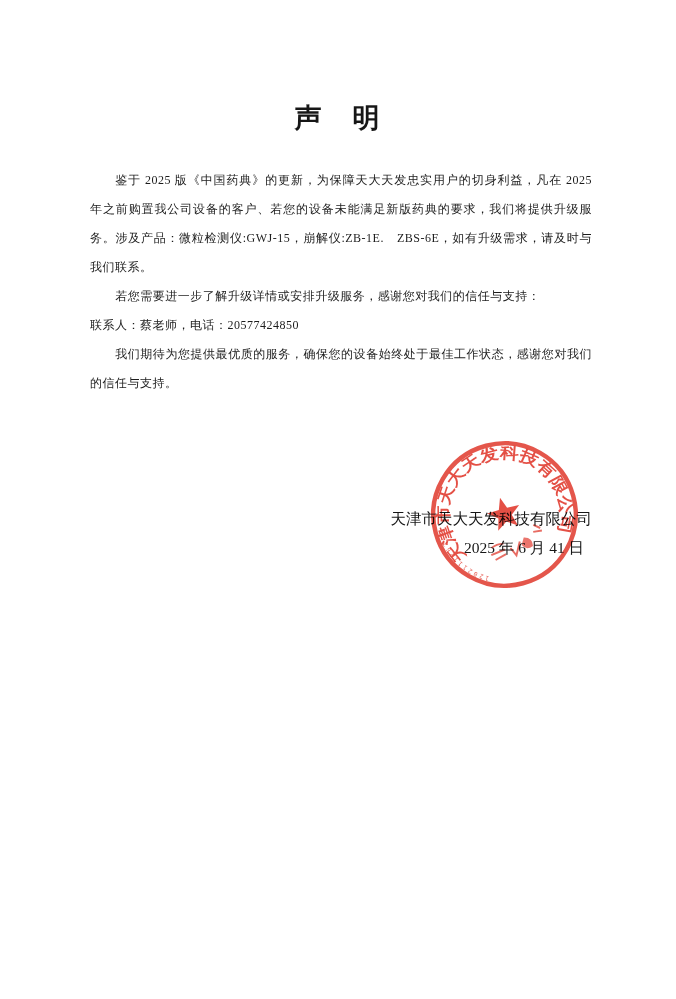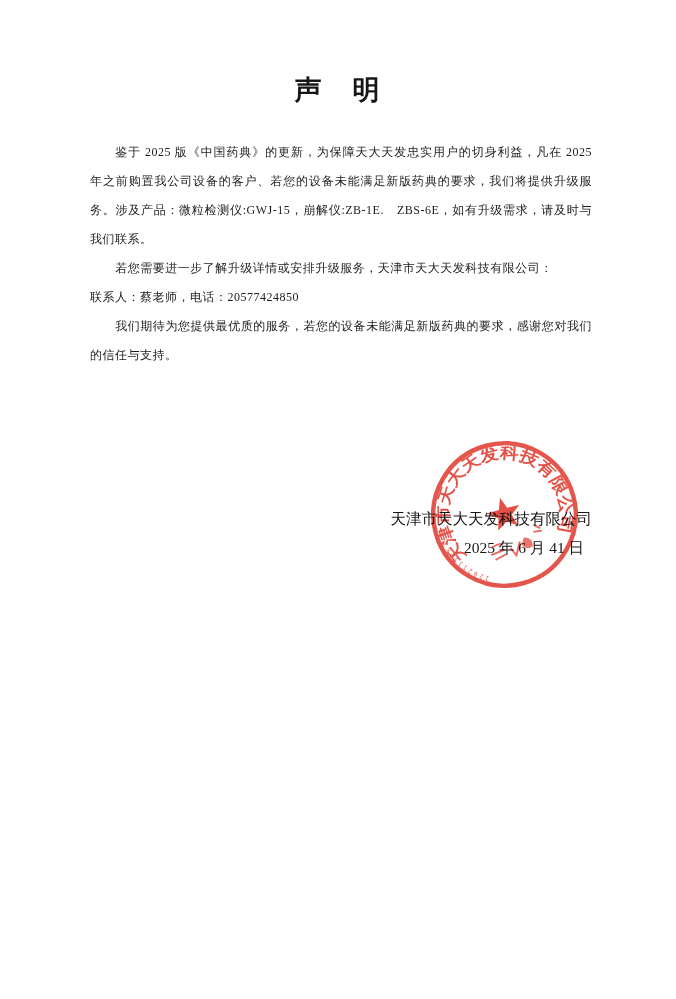--- a/index.html
+++ b/index.html
@@ -7,21 +7,21 @@
     position: relative;
     width: 676px;
     height: 999px;
     background: #ffffff;
     overflow: hidden;
     font-family: "Liberation Serif", "DejaVu Serif", serif;
     color: #1c1c1c;
   }
   .title {
     margin: 0;
-    padding-top: 72px;
+    padding-top: 100px;
     text-align: center;
     font-size: 27px;
     font-weight: bold;
     letter-spacing: 2px;
     color: #161616;
   }
   .body-text {
     margin: 30px 84px 0 90px;
   }
   .para {
@@ -56,23 +56,23 @@
 </style>
 </head>
 <body>
 
 <div class="page">
 
   <h1 class="title">声　明</h1>
 
   <div class="body-text">
     <p class="para">鉴于 2025 版《中国药典》的更新，为保障天大天发忠实用户的切身利益，凡在 2025 年之前购置我公司设备的客户、若您的设备未能满足新版药典的要求，我们将提供升级服务。涉及产品：微粒检测仪:GWJ-15，崩解仪:ZB-1E.　ZBS-6E，如有升级需求，请及时与我们联系。</p>
-    <p class="para">若您需要进一步了解升级详情或安排升级服务，天津市天大天发科技有限公司：</p>
+    <p class="para">若您需要进一步了解升级详情或安排升级服务，感谢您对我们的信任与支持：</p>
     <p class="para no-indent">联系人：蔡老师，电话：20577424850</p>
-    <p class="para">我们期待为您提供最优质的服务，若您的设备未能满足新版药典的要求，感谢您对我们的信任与支持。</p>
+    <p class="para">我们期待为您提供最优质的服务，确保您的设备始终处于最佳工作状态，感谢您对我们的信任与支持。</p>
   </div>
 
   <div class="signature-block">
     <div>天津市天大天发科技有限公司</div>
     <div class="signature-date">2025 年 6 月 41 日</div>
   </div>
 
   <svg class="seal" viewBox="0 0 160 160" aria-hidden="true">
     <defs>
       <path id="sealTopArc" d="M 32.5 113.3 A 58 58 0 1 1 127.5 113.3" fill="none"></path>

